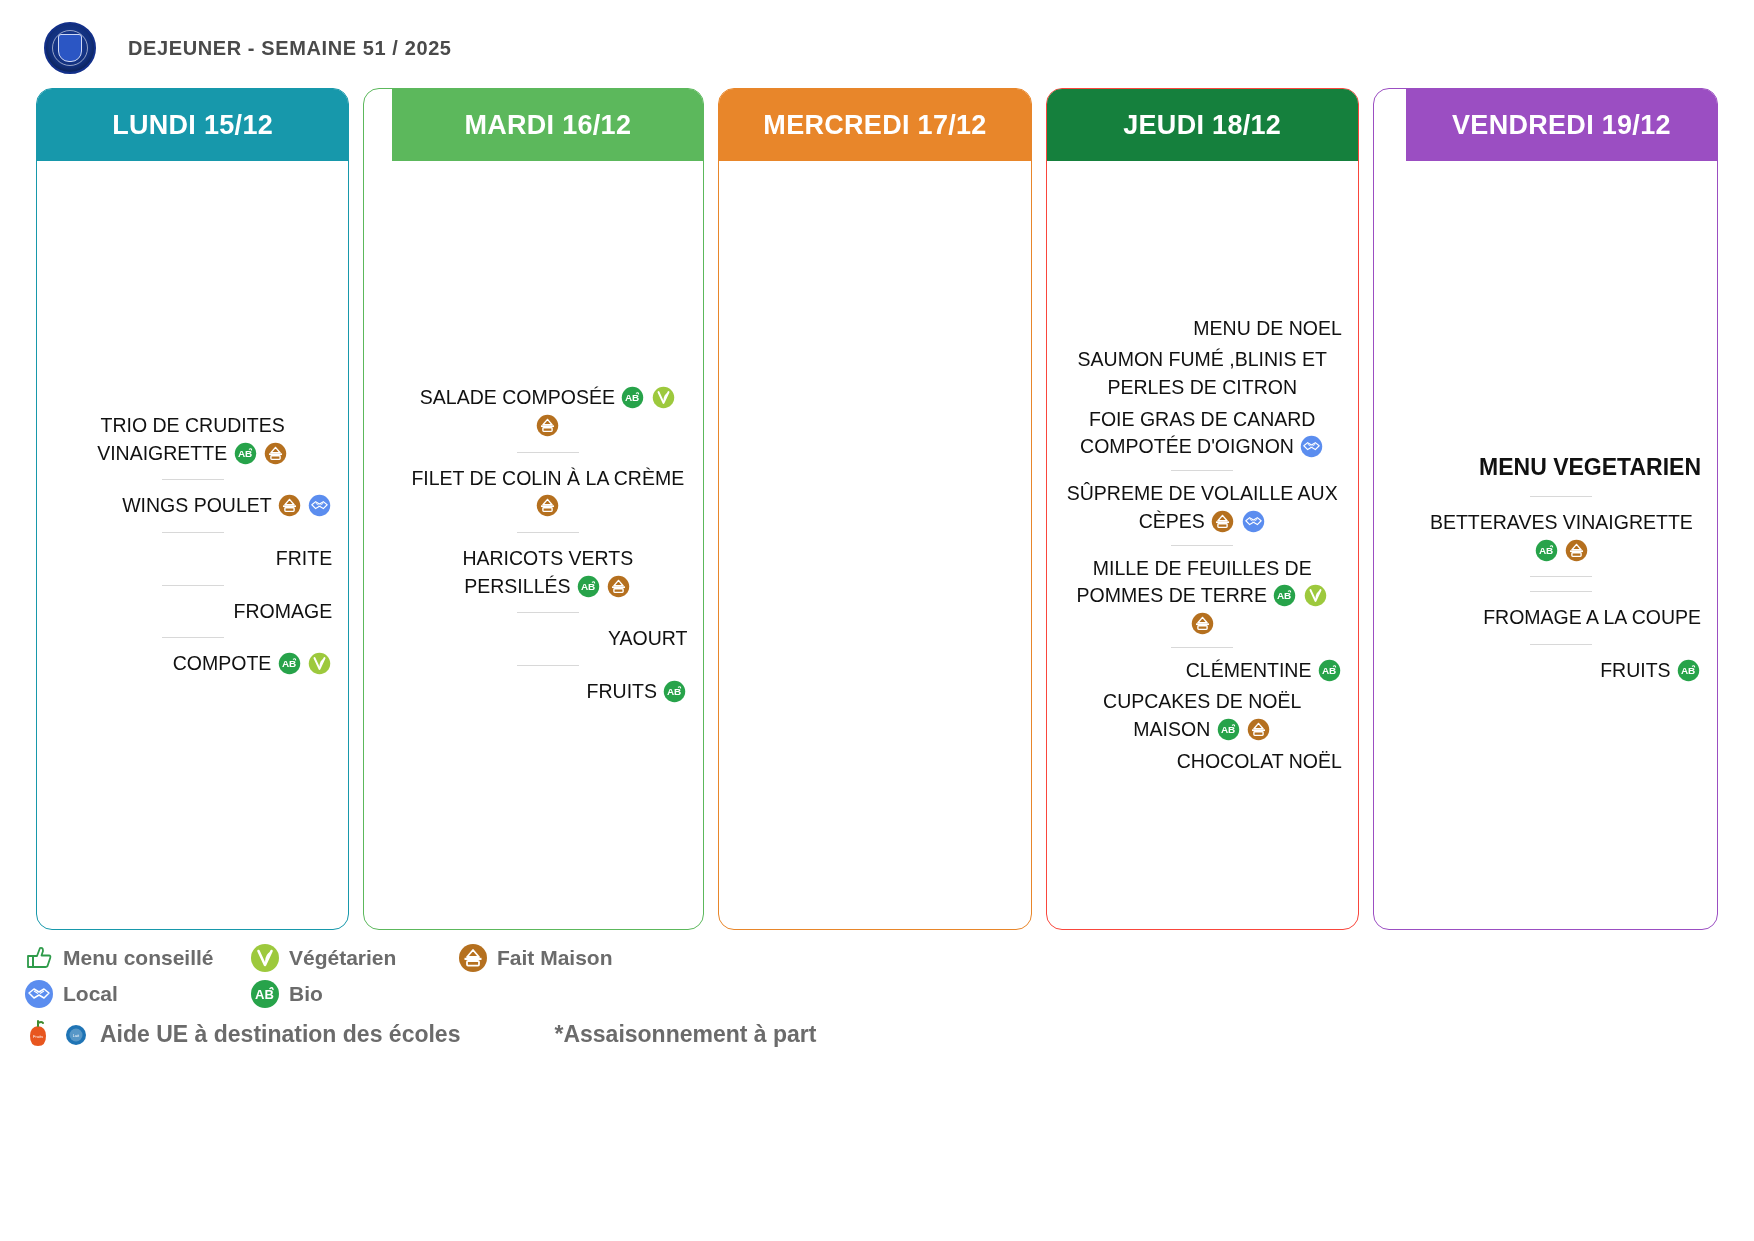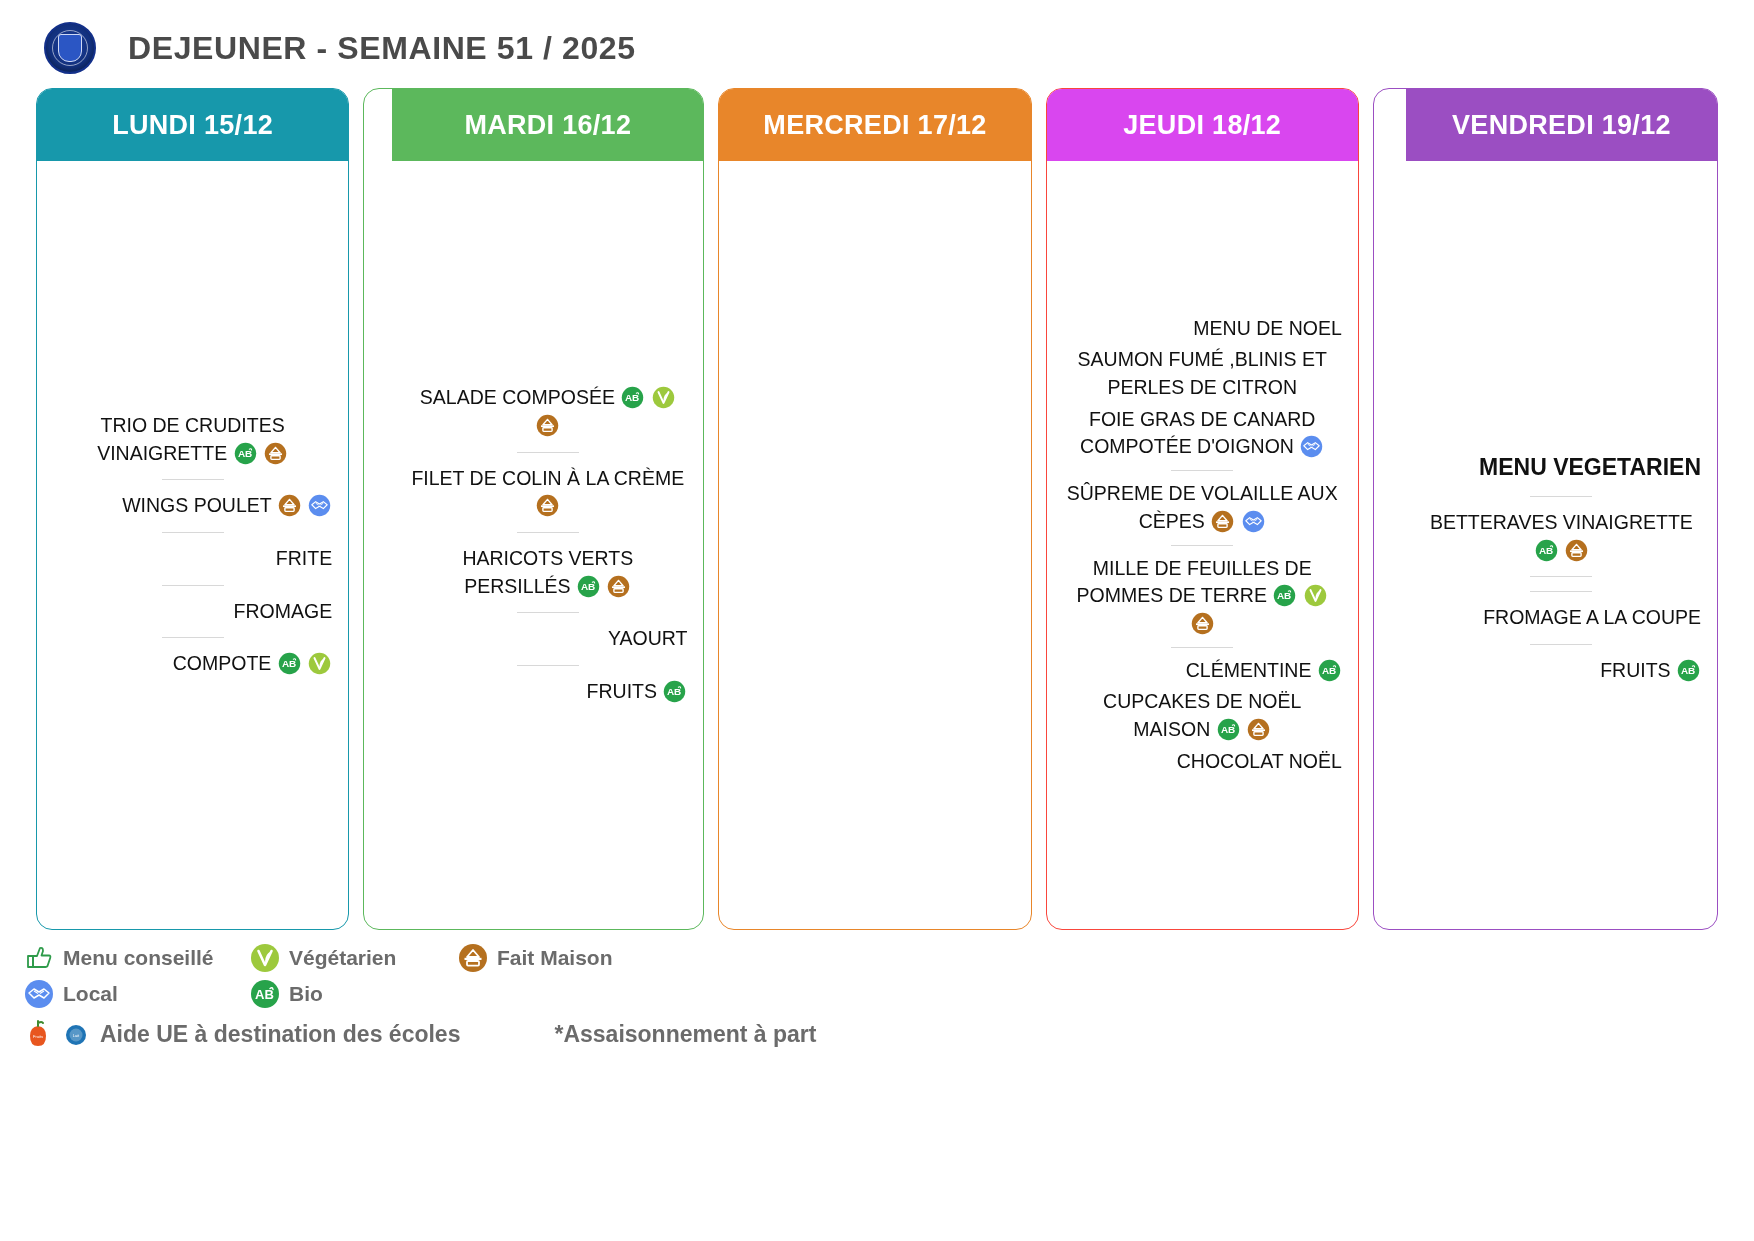--- a/index.html
+++ b/index.html
@@ -39,21 +39,21 @@
     content: "";
     position: absolute;
     left: 50%; top: 50%;
     transform: translate(-50%, -50%);
     width: 34px; height: 34px;
     border: 1px solid rgba(255,255,255,.55);
     border-radius: 50%;
   }
   .page-title {
     margin-left: 32px;
-    font-size: 32px;
+    font-size: 20px;
     font-weight: bold;
     letter-spacing: .6px;
     color: #4a4a4a;
   }
 
   
   .week {
     display: flex;
     gap: 14px;
     padding: 8px 36px 0 36px;
@@ -255,21 +255,21 @@
             </svg></span></div>
       </div>
     </div>
     <div class="day-card" style="border-color: rgb(232, 134, 42);">
       <div class="day-header" style="background: rgb(232, 134, 42);">
         <span>MERCREDI 17/12</span>
       </div>
       <div class="day-body"></div>
     </div>
     <div class="day-card" style="border-color: rgb(249, 70, 60);">
-      <div class="day-header" style="background: #d946ef;">
+      <div class="day-header" style="background: #15803d;">
         <span>JEUDI 18/12</span>
       </div>
       <div class="day-body">
         <div class="menu-item tight"><span>MENU DE NOEL</span></div>
         <div class="menu-item tight"><span>SAUMON FUMÉ ,BLINIS ET PERLES DE CITRON</span></div>
         <div class="menu-item tight"><span>FOIE GRAS DE CANARD COMPOTÉE D'OIGNON</span> <span class="badge"><svg viewBox="0 0 30 30">
               <circle cx="15" cy="15" r="14" fill="#5b8def"></circle>
               <path d="M5 14 L10 10 L15 13 L20 10 L25 14 L20 19 L15 16 L10 19 Z" fill="none" stroke="#ffffff" stroke-width="1.5" stroke-linejoin="round"></path>
               <path d="M10 12 L14 14.5 M16 14.5 L20 12" stroke="#ffffff" stroke-width="1.1"></path>
             </svg></span></div>

